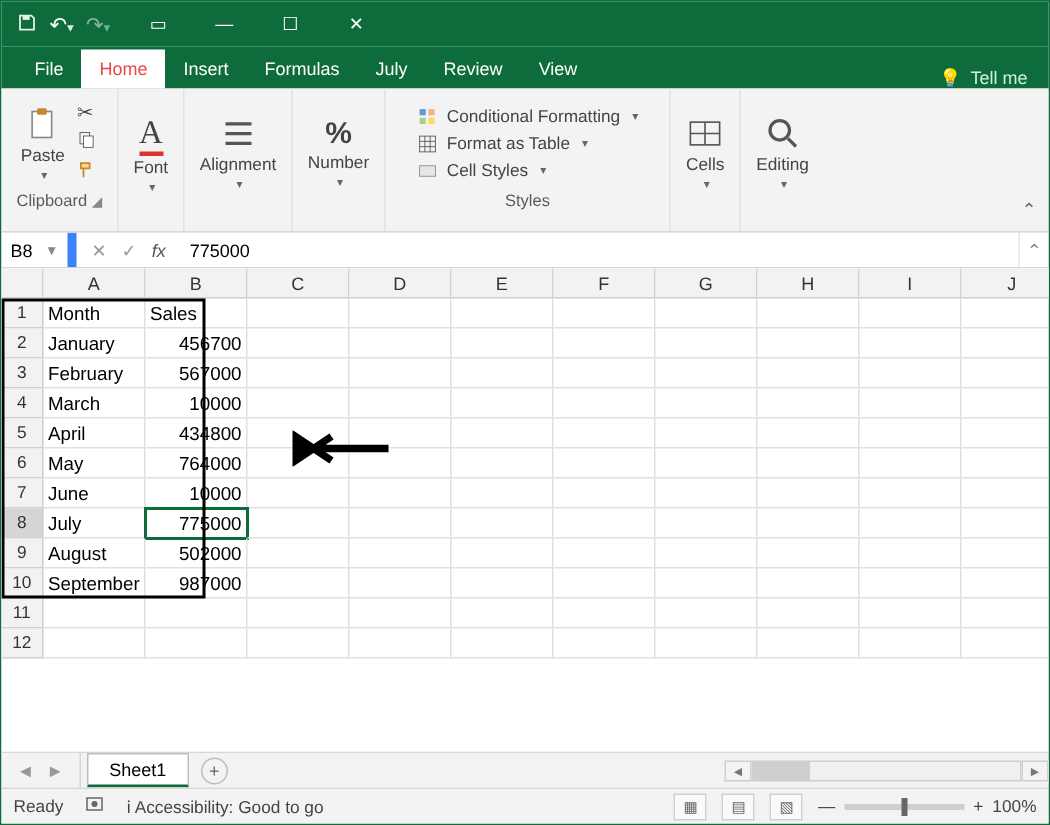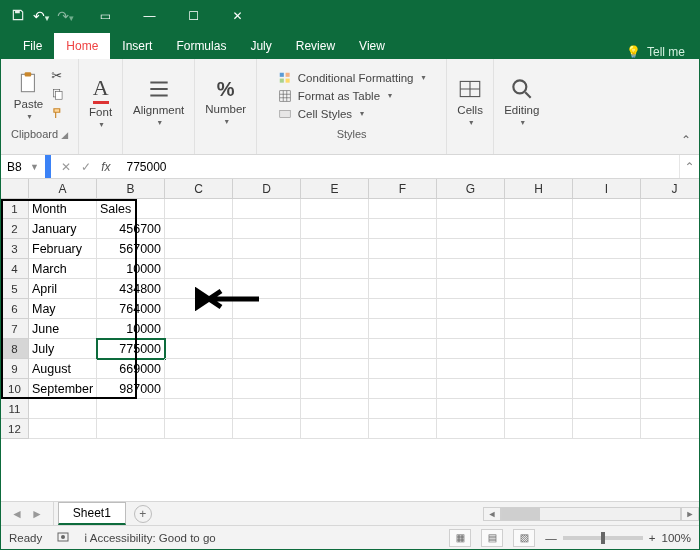--- a/index.html
+++ b/index.html
@@ -352,21 +352,21 @@
           <div class="cell"></div>
           <div class="cell"></div>
           <div class="cell"></div>
           <div class="cell"></div>
           <div class="cell"></div>
           <div class="cell"></div>
           <div class="cell"></div>
         </div>
         <div class="row">
           <div class="cell">August</div>
-          <div class="cell r">669000</div>
+          <div class="cell r">502000</div>
           <div class="cell"></div>
           <div class="cell"></div>
           <div class="cell"></div>
           <div class="cell"></div>
           <div class="cell"></div>
           <div class="cell"></div>
           <div class="cell"></div>
           <div class="cell"></div>
         </div>
         <div class="row">

